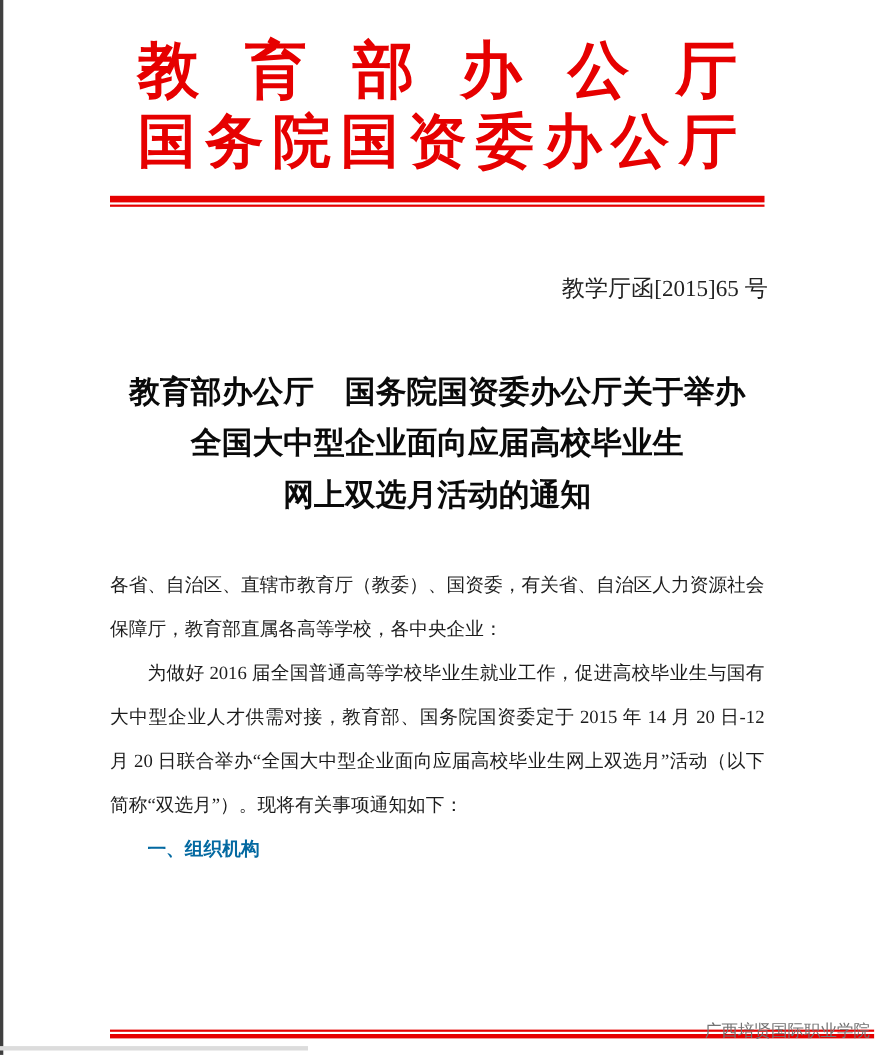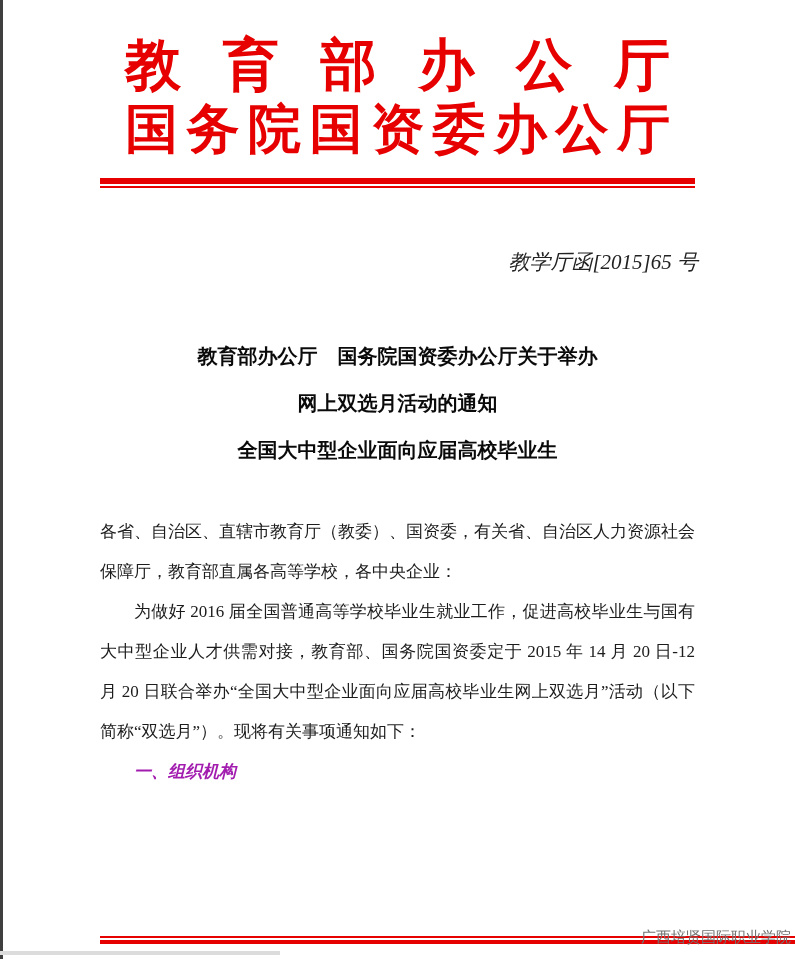--- a/index.html
+++ b/index.html
@@ -25,42 +25,41 @@
   .agency1{top:36px;font-size:56px;}
   .agency2{top:102px;font-size:53px;}
   .rule{position:absolute;left:0;width:100%;background:#e60000;}
   .rule-thick{top:178px;height:6px;}
   .rule-thin{top:186px;height:2px;}
 
   
   .doc-number{
     position:absolute;top:248px;left:100px;width:598px;
     text-align:right;font-size:21px;color:#222222;
-    font-style:italic;
   }
 
   
   .title{
     position:absolute;top:333px;left:100px;width:595px;
     text-align:center;font-weight:bold;
-    font-size:20px;line-height:47px;color:#0a0a0a;
+    font-size:28px;line-height:47px;color:#0a0a0a;
   }
 
   
   .body-text{
     position:absolute;top:512px;left:100px;width:595px;
     font-size:17px;line-height:40px;color:#1c1c1c;
     text-align:justify;
   }
   .body-text p{margin:0;padding:0;}
   .indent2{text-indent:2em;}
   .indent1{text-indent:1em;}
   .heading{
     font-family:"Liberation Sans", sans-serif;
-    font-weight:bold;color:#a21caf;font-style:italic;
+    font-weight:bold;color:#0369a1;
   }
 
   
   .foot-thin{top:936px;left:100px;width:695px;height:2px;}
   .foot-thick{top:940px;left:100px;width:695px;height:4px;}
   .watermark{
     position:absolute;top:928px;right:4px;z-index:2;
     font-size:15px;color:#737373;white-space:nowrap;
   }
 </style>
@@ -92,22 +91,22 @@
         <span>厅</span>
       </div>
     <div class="rule rule-thick"></div>
     <div class="rule rule-thin"></div>
   </div>
 
   <div class="doc-number">教学厅函[2015]65 号</div>
 
   <div class="title">
     <div class="title-line">教育部办公厅　国务院国资委办公厅关于举办</div>
+    <div class="title-line">全国大中型企业面向应届高校毕业生</div>
     <div class="title-line">网上双选月活动的通知</div>
-    <div class="title-line">全国大中型企业面向应届高校毕业生</div>
   </div>
 
   <div class="body-text">
     <p class="salutation">各省、自治区、直辖市教育厅（教委）、国资委，有关省、自治区人力资源社会保障厅，教育部直属各高等学校，各中央企业：</p>
     <p class="para indent2">为做好 2016 届全国普通高等学校毕业生就业工作，促进高校毕业生与国有大中型企业人才供需对接，教育部、国务院国资委定于 2015 年 14 月 20 日-12 月 20 日联合举办“全国大中型企业面向应届高校毕业生网上双选月”活动（以下简称“双选月”）。现将有关事项通知如下：</p>
     <p class="heading indent2">一、组织机构</p>
   </div>
 
   <div class="rule foot-thin"></div>
   <div class="rule foot-thick"></div>

